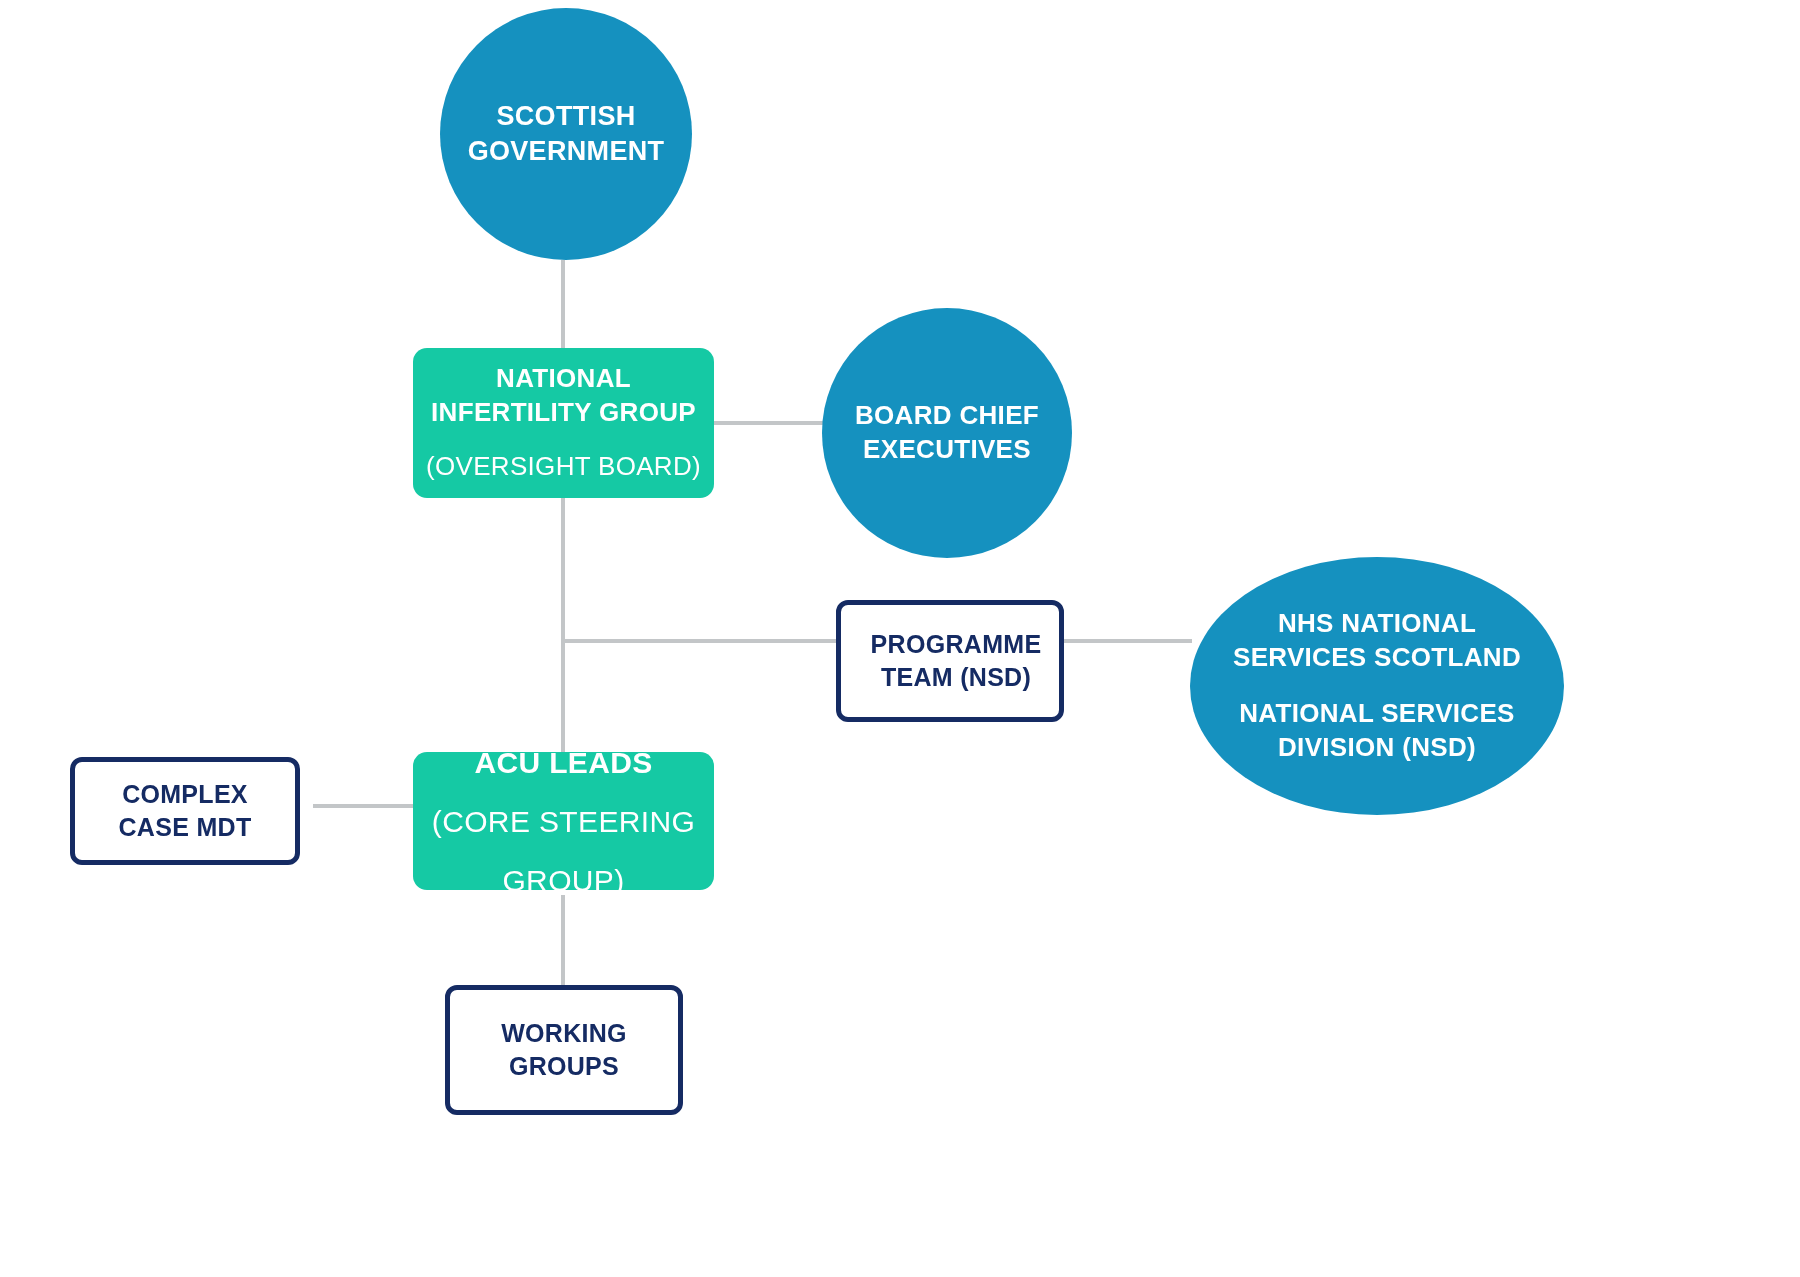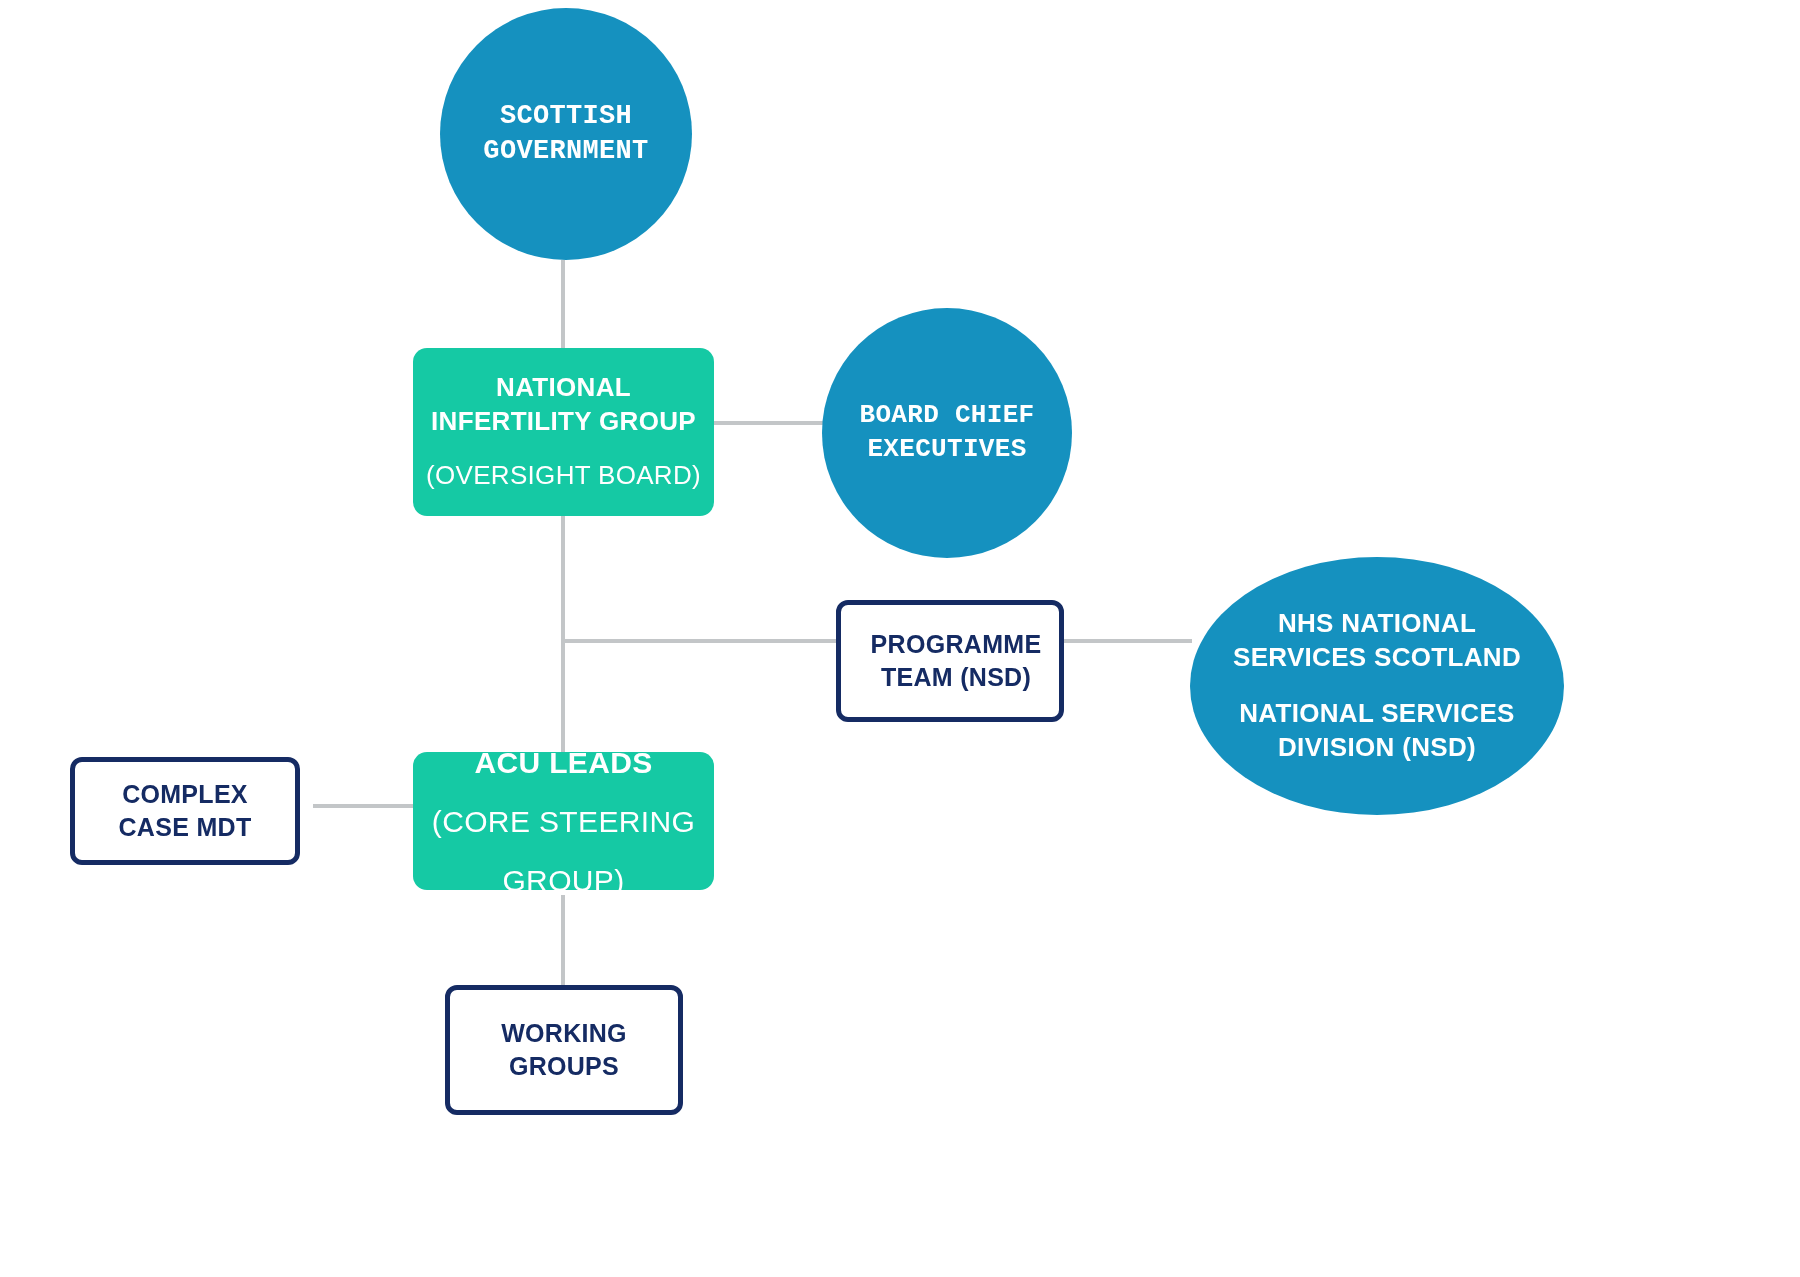--- a/index.html
+++ b/index.html
@@ -44,21 +44,21 @@
   }
   .strong { font-weight: 700; }
   .light  { font-weight: 400; margin-top: 20px; }
   .spacer { display:block; height: 0.85em; }
 
   
   .blue-shape {
     background: #1591BF;
     color: #ffffff;
   }
-  .circle { border-radius: 50%; font-family: Liberation Mono, monospace; }
+  .circle { border-radius: 50%; }
   .ellipse { border-radius: 50%; text-align: center; }
 
   
   .green-box {
     background: #15C9A4;
     color: #ffffff;
     border-radius: 14px;
   }
 
   
@@ -70,21 +70,21 @@
   }
 
   
   #node-scottish-government {
     left: 440px;  top: 8px;
     width: 252px; height: 252px;
     font-size: 27px; line-height: 1.28;
   }
   #node-national-infertility-group {
     left: 413px;  top: 348px;
-    width: 301px; height: 168px;
+    width: 301px; height: 150px;
     font-size: 26px; line-height: 1.30;
   }
   #node-board-chief-executives {
     left: 822px;  top: 308px;
     width: 250px; height: 250px;
     font-size: 26px; line-height: 1.30;
   }
   #node-programme-team {
     left: 836px;  top: 600px;
     width: 228px; height: 122px;

